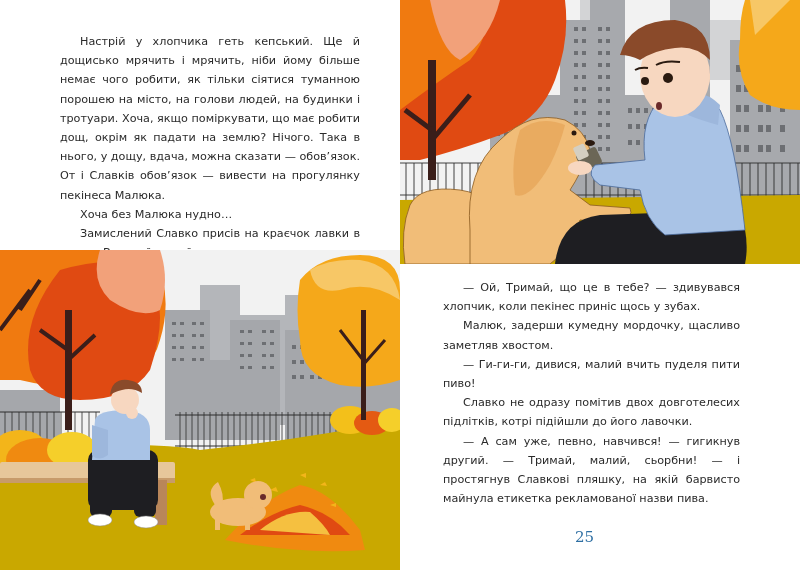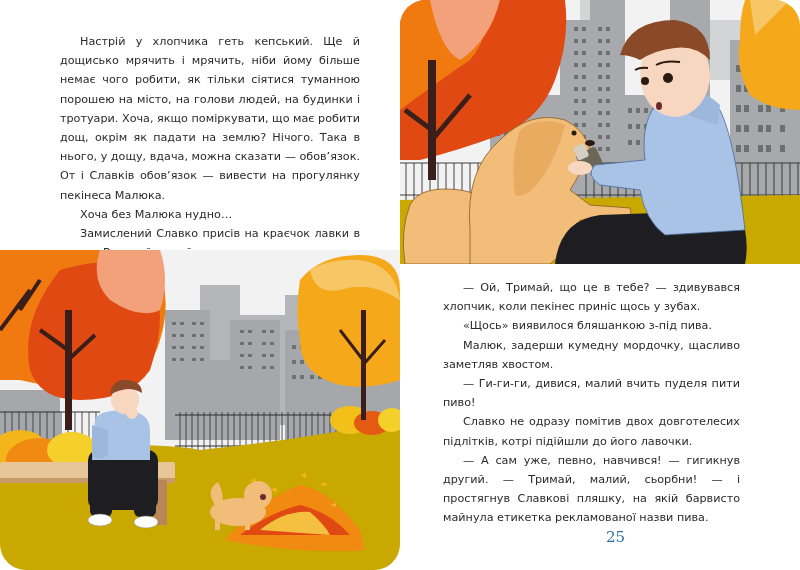--- a/index.html
+++ b/index.html
@@ -1,26 +1,26 @@
 <!DOCTYPE html>
 <html><head>
 <meta charset="utf-8">
 <style>
   html, body { margin:0; padding:0; }
   body { width:800px; height:570px; position:relative; overflow:hidden; background:#ffffff; font-family:"DejaVu Sans", sans-serif; }
-  .page { position:absolute; top:0; width:400px; height:570px; background:#ffffff; overflow:hidden;border-radius:26px; }
+  .page { position:absolute; top:0; width:400px; height:570px; background:#ffffff; overflow:hidden; }
   .page.left { left:0; }
   .page.right { left:400px; }
   .text-block { position:absolute; color:#2a2a2a; font-size:11.2px; line-height:19.2px; text-align:justify; }
   .text-block p { margin:0; text-indent:20px; hyphens:auto; }
   .left .text-block { left:60px; top:32px; width:300px; }
   .right .text-block { left:443px; top:278px; width:297px; }
   .right .text-block { left:43px; }
   .illus { position:absolute; overflow:hidden; }
-  .page-number { position:absolute; left:175px; top:528px; width:50px; text-align:right; font-family:"DejaVu Serif", serif; font-size:15px; color:#2e6fa3; }
+  .page-number { position:absolute; left:175px; top:528px; width:50px; text-align:left; font-family:"DejaVu Serif", serif; font-size:15px; color:#2e6fa3; }
   svg { display:block; }
 </style>
 </head>
 <body>
 
 <div class="page left">
   <div class="text-block">
     <p>Настрій у хлопчика геть кепський. Ще й дощисько мрячить і мрячить, ніби йому більше немає чого робити, як тільки сіятися туманною порошею на місто, на голови людей, на будинки і тротуари. Хоча, якщо поміркувати, що має робити дощ, окрім як падати на землю? Нічого. Така в нього, у дощу, вдача, можна сказати — обов’язок. От і Славків обов’язок — вивести на прогулянку пекінеса Малюка.</p>
     <p>Хоча без Малюка нудно…</p>
     <p>Замислений Славко присів на краєчок лавки в парку. Веселий рудий кудлань почав намотувати кола. Малюк з розбігу шубовстався в кучугури опалого листя, ніби пірнав у хвилі, здіймав довкола себе справжню мерехтливу куряву, а тоді, щасливий і захеканий, підбігав до Славка Хоробрика.</p>
@@ -393,21 +393,20 @@
         <circle cx="268" cy="78" r="5" fill="#2a1a10"></circle>
         <circle cx="245" cy="81" r="4" fill="#2a1a10"></circle>
         <path d="M256 65 Q265 60 280 62 M235 70 Q240 67 248 68" stroke="#2a1a10" stroke-width="2" fill="none"></path>
         <ellipse cx="259" cy="106" rx="3" ry="4" fill="#6a2a2a"></ellipse>
       </g>
     </svg>
   </div>
 
   <div class="text-block">
     <p>— Ой, Тримай, що це в тебе? — здивувався хлопчик, коли пекінес приніс щось у зубах.</p>
-    <p>«Щось» виявилося бляшанкою з-під пива.</p>
     <p>Малюк, задерши кумедну мордочку, щасливо заметляв хвостом.</p>
     <p>— Ги-ги-ги, дивися, малий вчить пуделя пити пиво!</p>
     <p>Славко не одразу помітив двох довготелесих підлітків, котрі підійшли до його лавочки.</p>
     <p>— А сам уже, певно, навчився! — гигикнув другий. — Тримай, малий, сьорбни! — і простягнув Славкові пляшку, на якій барвисто майнула етикетка рекламованої назви пива.</p>
   </div>
 
   <div class="page-number">25</div>
 </div>
 
 </body></html>

